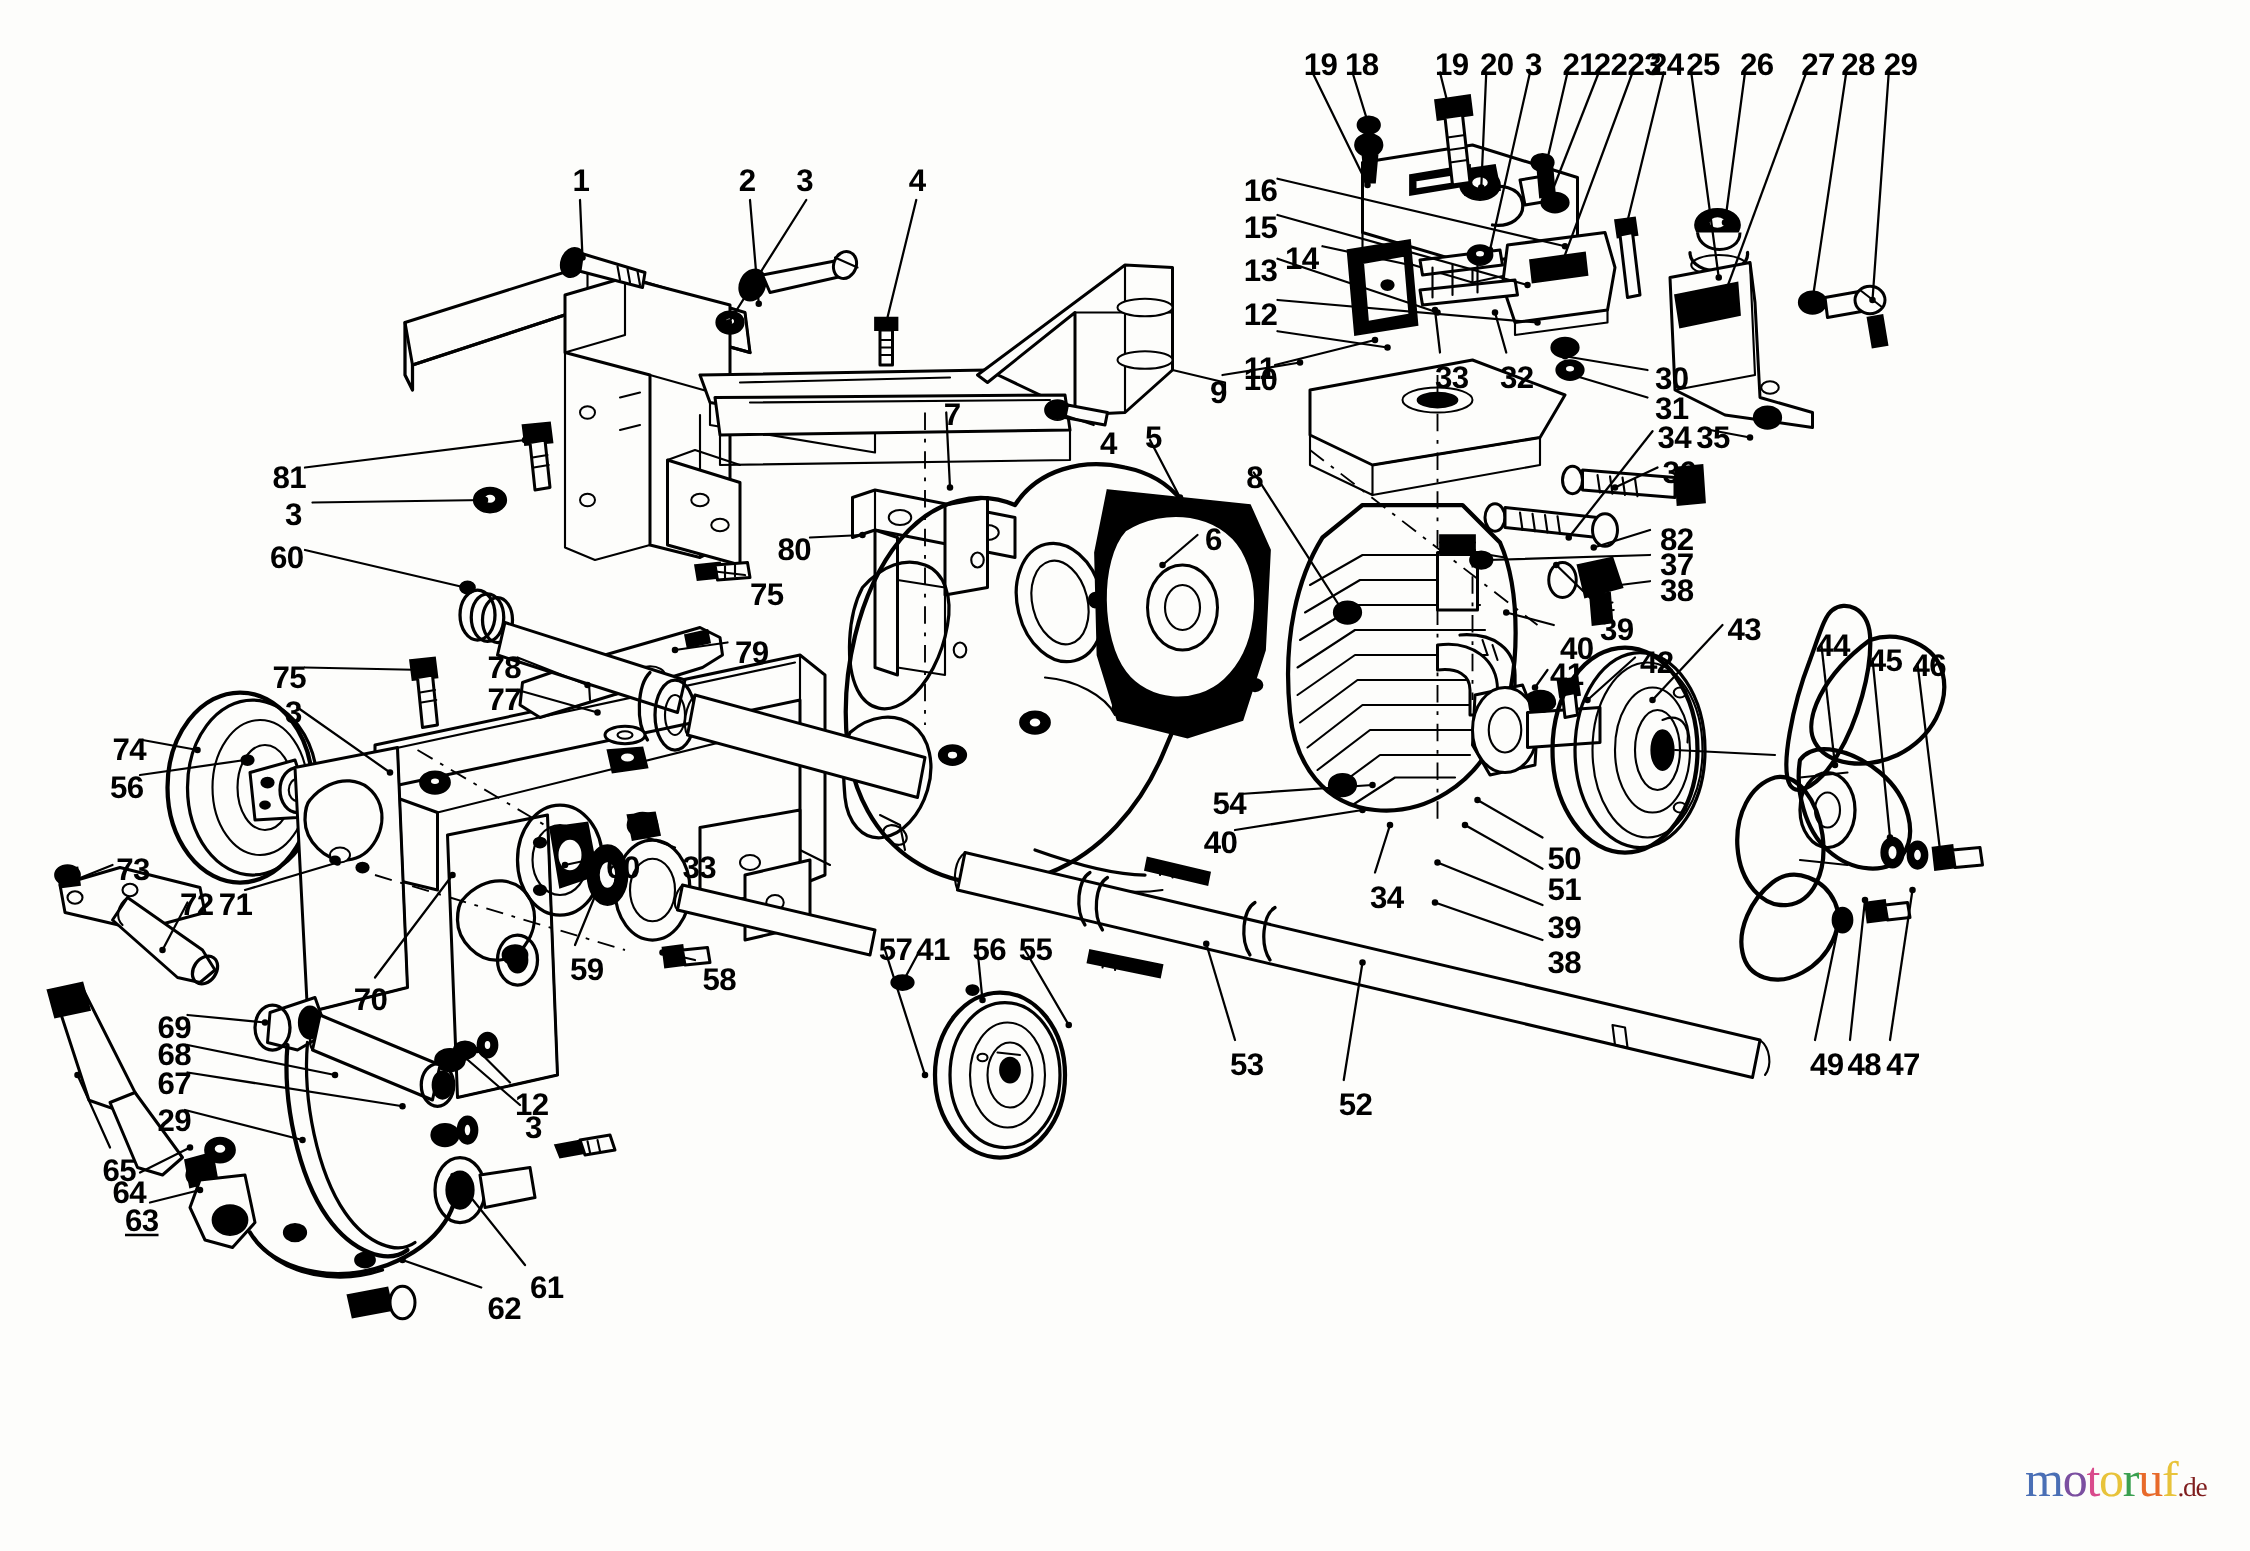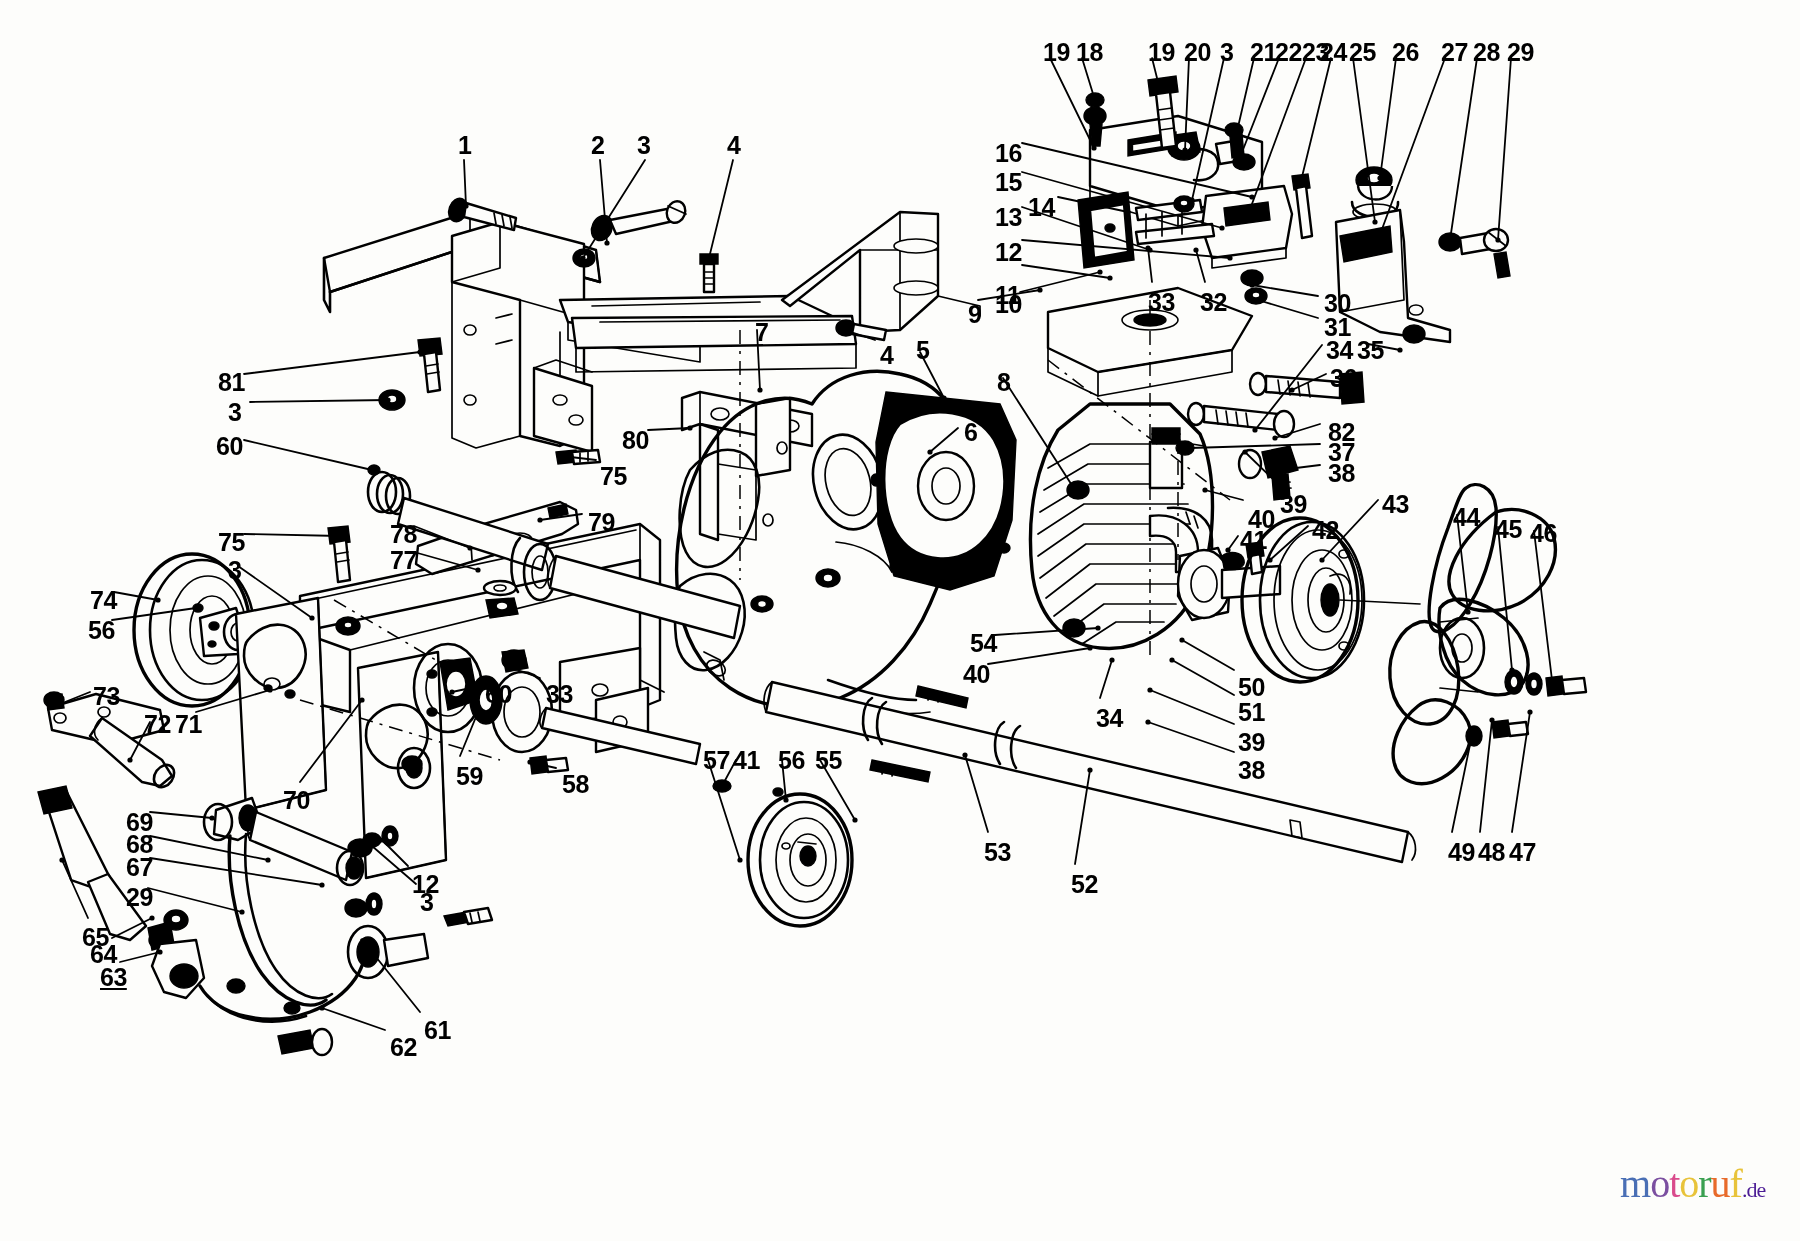--- a/index.html
+++ b/index.html
@@ -4,21 +4,21 @@
 <style>
   html,body{margin:0;padding:0;background:#fdfdfb;}
   body{font-family:"Liberation Sans",sans-serif;}
   #page{position:relative;width:1800px;height:1241px;background:#fdfdfb;overflow:hidden;}
   #svgroot{position:absolute;left:0;top:0;width:1800px;height:1241px;}
   .lbl{position:absolute;font-family:"Liberation Sans",sans-serif;font-weight:bold;
        font-size:25px;color:#000;letter-spacing:-0.5px;white-space:nowrap;line-height:1;}
   .wm{position:absolute;font-family:"Liberation Serif",serif;font-size:40px;font-weight:normal;
       letter-spacing:-1px;}
   .wm span{display:inline-block;}
-  .wm .de{font-size:22px;color:#4c1d95;}
+  .wm .de{font-size:22px;color:#7f1d1d;}
 </style>
 </head>
 <body>
 
 <div id="page">
 
   <svg id="svgroot" viewBox="0 0 1800 1241">
     <defs>
       <style>
         .ol{fill:none;stroke:#000;stroke-width:2.6;stroke-linejoin:round;stroke-linecap:round;}

